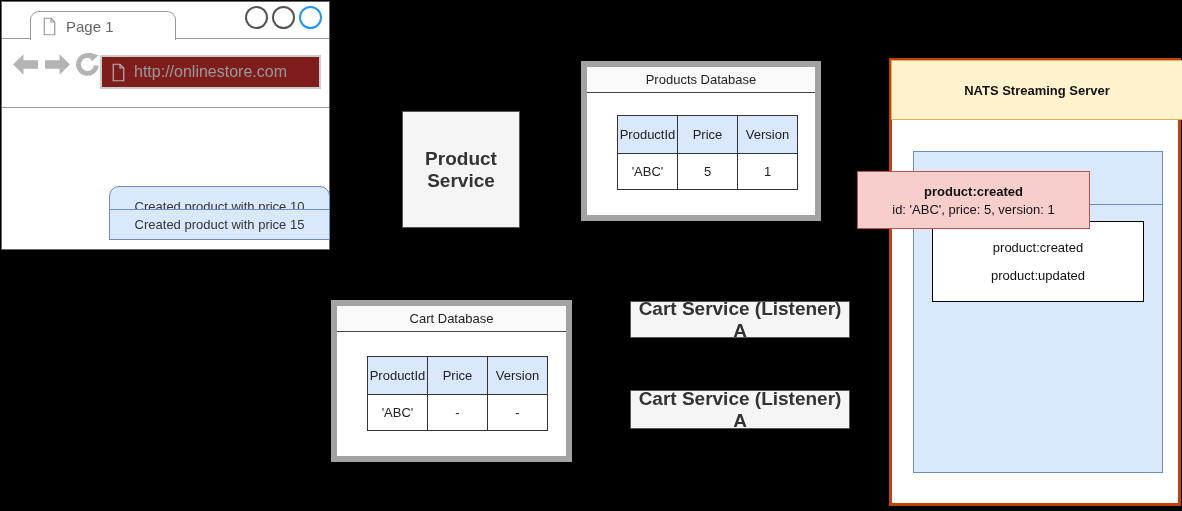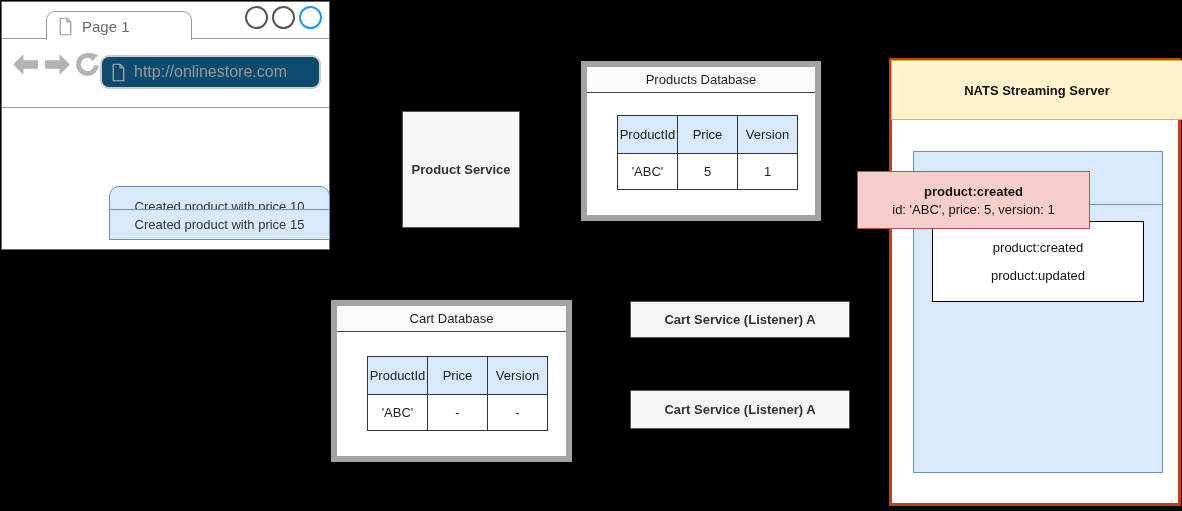--- a/index.html
+++ b/index.html
@@ -16,47 +16,47 @@
   
   .browser {
     left:1px; top:1px; width:329px; height:249px;
     background:#fff; border:1px solid #666;
   }
   .tabrow { position:relative; height:37px; border-bottom:1px solid #999; }
   .tab {
     position:absolute; left:28px; top:9px; width:146px; height:29px;
     border:1px solid #999; border-bottom:none; border-radius:9px 9px 0 0;
     background:#fff; display:flex; align-items:center; gap:9px; padding-left:11px;
-    font-size:15px; color:#666;margin-left:16px;
+    font-size:15px; color:#666;
   }
   .circles { position:absolute; right:7px; top:4px; display:flex; gap:4px; }
   .circle { width:23px; height:23px; border-radius:50%; border:2px solid #555; background:#fff; }
   .circle.active { border-color:#2196f3; }
   .navrow { position:relative; height:69px; border-bottom:1px solid #999; }
   .navicon { position:absolute; top:13px; }
   .urlbar {
     position:absolute; left:98px; top:16px; width:221px; height:34px;
-    border:2px solid #ccc; border-radius:9px;
+    border:2px solid #ccc; border-radius:0;
     display:flex; align-items:center; gap:8px; padding:0 9px;
-    font-size:16px; color:#999; background:#0c4a6e;
+    font-size:16px; color:#999; background:#7f1d1d;
   }
   .msg {
     position:absolute; left:107px; width:221px; height:40px;
     background:#dae8fc; border:1px solid #6c8ebf;
     display:flex; align-items:center; justify-content:center;
     font-size:13px; color:#333;
   }
   .msg.m0 { top:184px;border-radius:10px; }
   .msg.m1 { top:207px; height:31px; }
 
   
   .gbox {
     background:#f5f5f5; border:1px solid #555;
     display:flex; align-items:center; justify-content:center;
-    font-size:13px; font-weight:bold; color:#333; text-align:center;
+    font-size:19px; font-weight:bold; color:#333; text-align:center;
   }
   .product-service { left:402px; top:111px; width:118px; height:117px; }
   .cart-a1 { left:630px; top:301px; width:220px; height:37px; }
   .cart-a2 { left:630px; top:390px; width:220px; height:39px; }
 
   
   .db { background:#fff; border:6px solid #a3a3a3; }
   .db-products { left:581px; top:61px; width:240px; height:160px; }
   .db-cart     { left:331px; top:300px; width:241px; height:162px; }
   .db-title {

